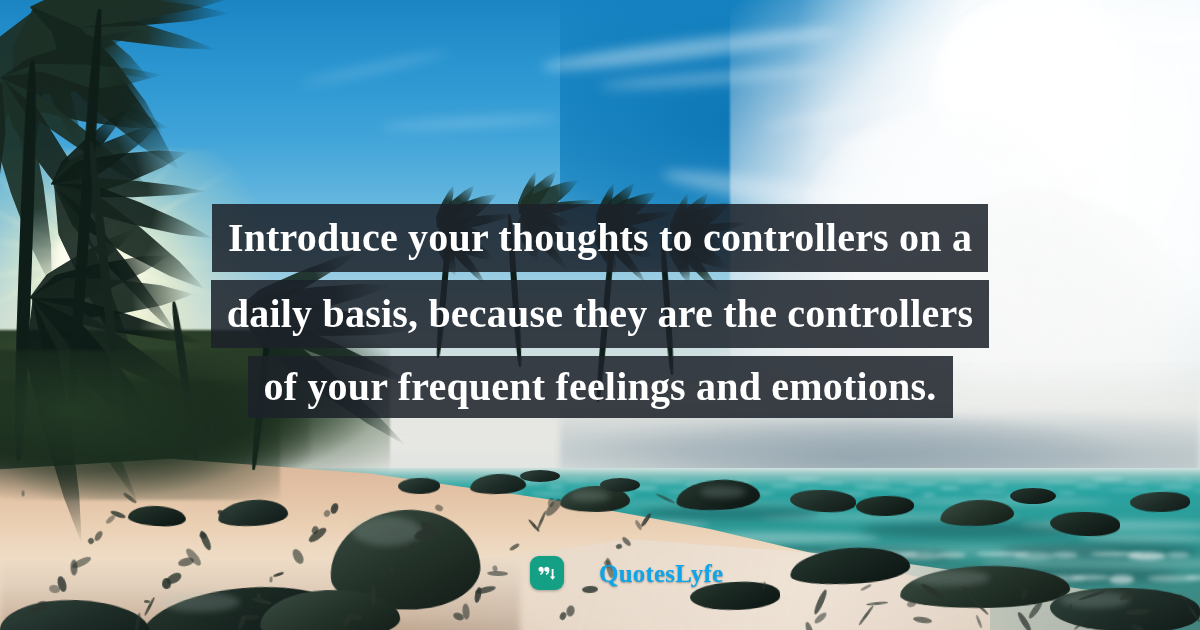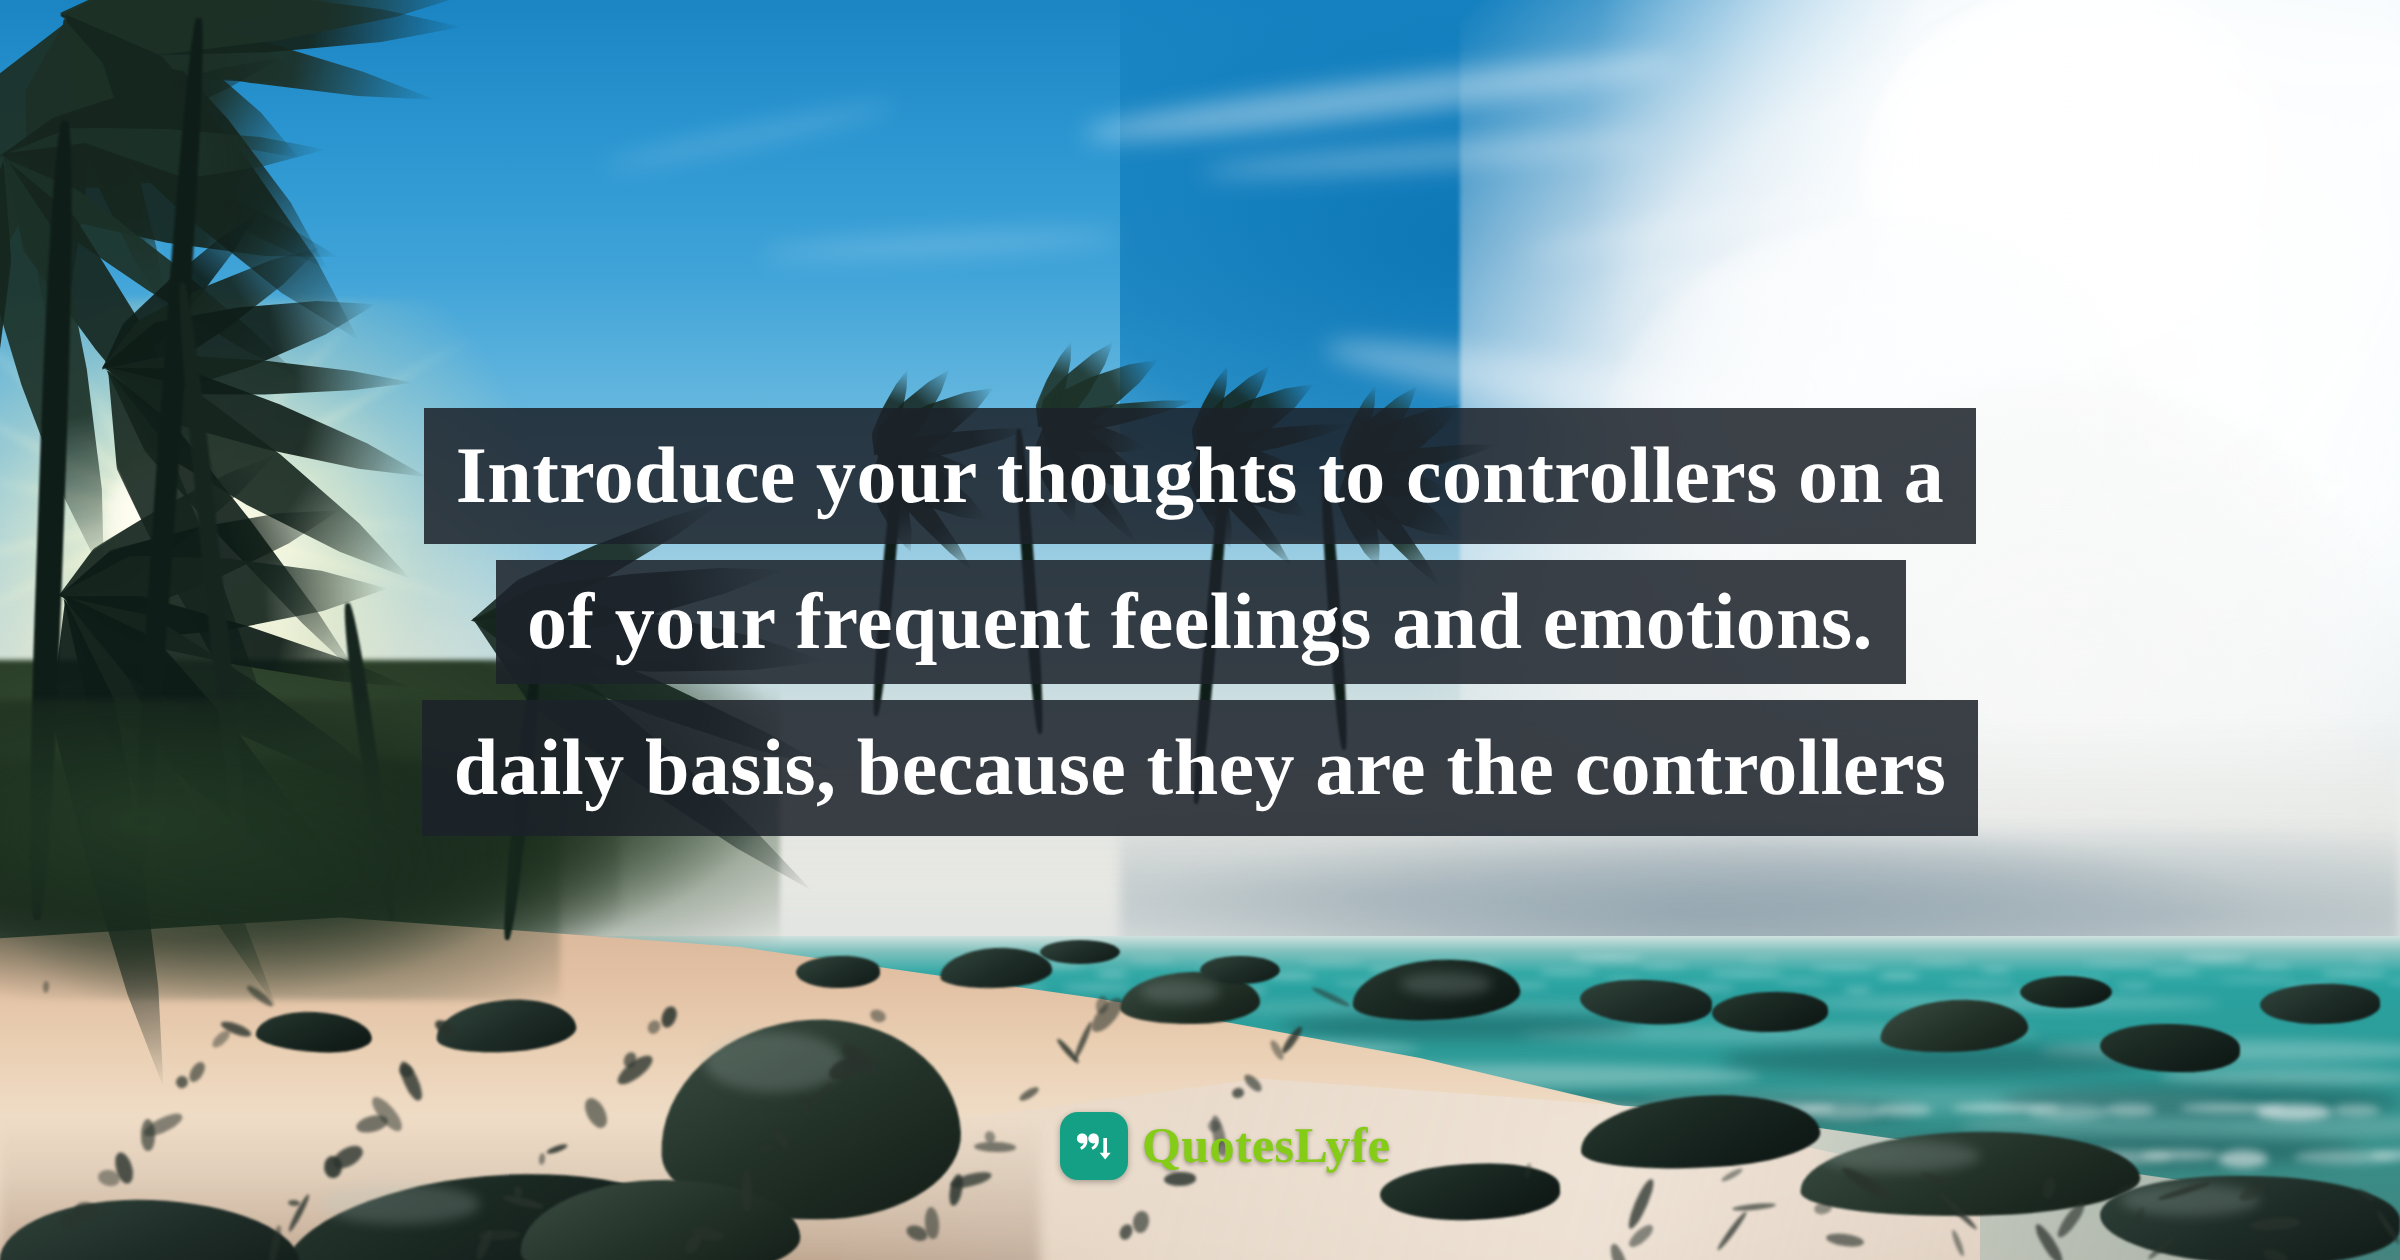--- a/index.html
+++ b/index.html
@@ -197,24 +197,25 @@
     display:flex;align-items:center;gap:7px;
   }
   .wm-badge{
     width:34px;height:34px;border-radius:9px;
     background:#14a085;
     display:flex;align-items:center;justify-content:center;
     box-shadow:0 1px 3px rgba(0,0,0,.3);
   }
   .wm-text{
     font-family:"Liberation Serif",serif;
-    font-weight:700;font-size:25px;color:#84cc16;
+    font-weight:700;font-size:25px;color:#0ea5e9;
     letter-spacing:.2px;
     text-shadow:0 1px 2px rgba(0,0,0,.35);
     line-height:1;
+    margin-left:28px;
   }
 </style>
 </head>
 <body>
 
 <div class="card">
 
   <div class="photo">
 
     <div class="sky"></div>
@@ -580,22 +581,22 @@
         <div class="palm-trunk" style="left: 12px; top: 60px; width: 13px; height: 400px; transform: rotate(2deg); transform-origin: 50% 100%; background: rgb(15, 29, 24); border-radius: 40%;"></div>
         <div class="palm-trunk" style="left: 192px; top: 300px; width: 8px; height: 160px; transform: rotate(-8deg); transform-origin: 50% 100%; background: rgb(22, 38, 31); border-radius: 40%;"></div>
         <div class="palm-trunk" style="left: 250px; top: 330px; width: 7px; height: 140px; transform: rotate(6deg); transform-origin: 50% 100%; background: rgb(15, 29, 24); border-radius: 40%;"></div>
         <div style="position: absolute; left: -20px; top: 350px; width: 300px; height: 150px; background: radial-gradient(at 30% 40%, rgba(36, 60, 38, 0.92) 0%, rgba(26, 44, 30, 0.6) 48%, rgba(22, 38, 26, 0) 74%), radial-gradient(at 62% 60%, rgba(30, 52, 34, 0.85) 0%, rgba(24, 42, 28, 0) 66%); filter: blur(1.5px);"></div>
       </div>
 
   </div>
 
   <div class="quote">
     <span class="qline l1">Introduce your thoughts to controllers on a</span>
+    <span class="qline l2">daily basis, because they are the controllers</span>
     <span class="qline l3">of your frequent feelings and emotions.</span>
-    <span class="qline l2">daily basis, because they are the controllers</span>
   </div>
 
   <div class="watermark">
     <span class="wm-badge">
       <svg width="22" height="22" viewBox="0 0 24 24" aria-hidden="true">
         <path d="M5.4 5.2c-1.5 0-2.7 1.2-2.7 2.7S3.9 10.6 5.4 10.6c.35 0 .7-.07 1-.2-.2 1.0-.95 1.85-1.95 2.2l.55 1.5c2.05-.7 3.4-2.6 3.4-4.8V7.9c0-1.5-1.2-2.7-2.7-2.7h-.3z" fill="#ffffff"></path>
         <path d="M11.6 5.2c-1.5 0-2.7 1.2-2.7 2.7s1.2 2.7 2.7 2.7c.35 0 .7-.07 1-.2-.2 1.0-.95 1.85-1.95 2.2l.55 1.5c2.05-.7 3.4-2.6 3.4-4.8V7.9c0-1.5-1.2-2.7-2.7-2.7h-.3z" fill="#ffffff"></path>
         <path d="M17.1 7.6h2.0v8.1h2.0l-3.0 3.6-3.0-3.6h2.0z" fill="#ffffff"></path>
       </svg>
     </span>

